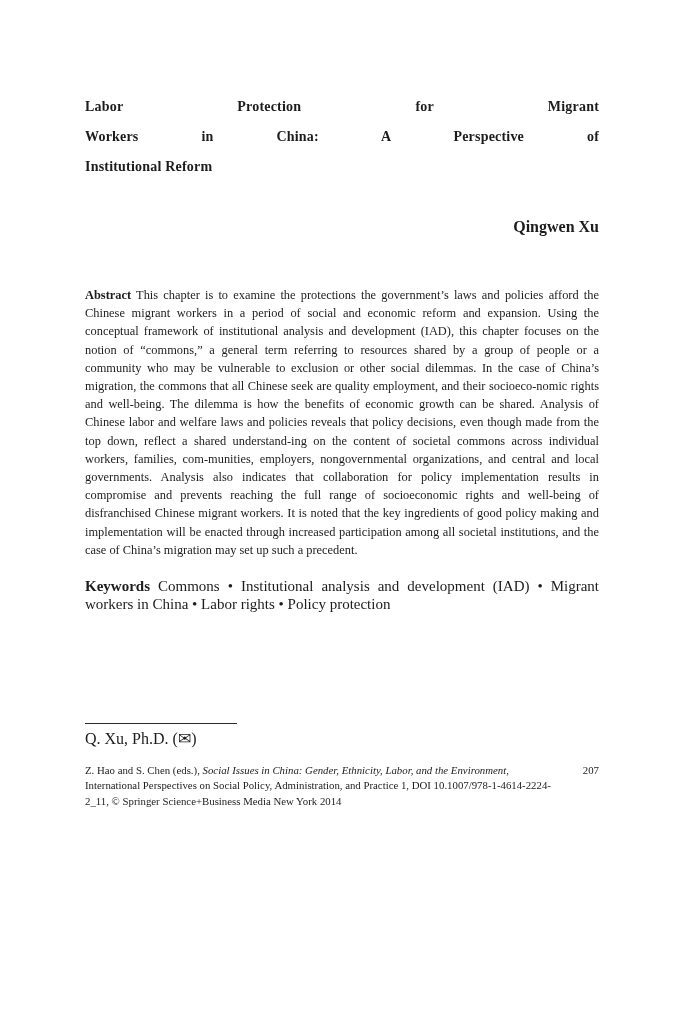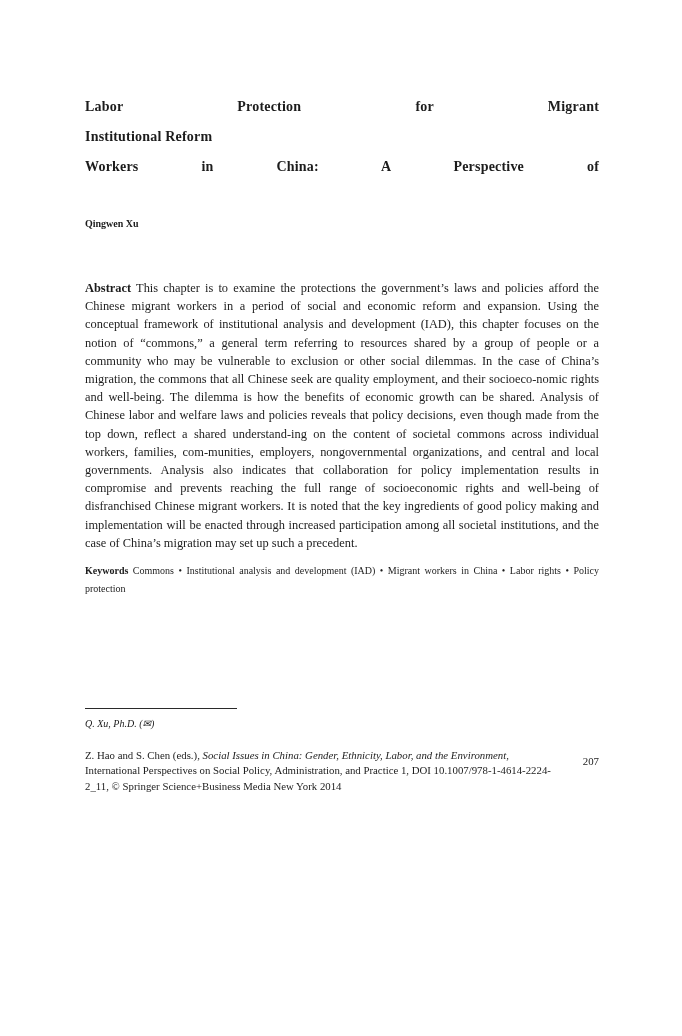--- a/index.html
+++ b/index.html
@@ -35,79 +35,79 @@
   }
   .title-line {
     text-align: justify;
     text-align-last: justify;
   }
   .title-line.last {
     text-align-last: left;
   }
   .author {
     margin-top: 36px;
-    font-size: 10px;
+    font-size: 16px;
     font-weight: bold;
+    text-align: right;
   }
   .abstract {
     margin-top: 50px;
     font-size: 12.4px;
     line-height: 18.2px;
     text-align: justify;
   }
   .bold-label {
     font-weight: bold;
   }
   .keywords {
-    margin-top: 10px;
-    font-size: 10px;
+    margin-top: 18px;
+    font-size: 15px;
     line-height: 18.2px;
     text-align: justify;
   }
   .footnote-rule {
     margin-top: 110px;
     width: 152px;
     height: 0;
     border-top: 1.4px solid #2a2a2a;
   }
   .footnote {
     margin-top: 7px;
-    font-size: 10px;
+    font-size: 16px;
     line-height: 15.5px;
-    font-style: italic;
   }
   .footer {
     position: relative;
     margin-top: 16px;
     font-size: 10.8px;
     line-height: 15.5px;
   }
   .footer .citation {
     width: 468px;
     text-align: left;
   }
   .footer .pagenum {
     position: absolute;
     right: 0;
-    top: 6px;
+    top: 0;
   }
   .italic {
     font-style: italic;
   }
 </style>
 </head>
 <body>
 
 <div class="page">
   <div class="content">
 
     <div class="title">
       <div class="title-line">Labor Protection for Migrant</div>
+      <div class="title-line">Workers in China: A Perspective of</div>
       <div class="title-line last">Institutional Reform</div>
-      <div class="title-line">Workers in China: A Perspective of</div>
     </div>
 
     <div class="author">Qingwen Xu</div>
 
     <p class="abstract"><span class="bold-label">Abstract</span> <span>This chapter is to examine the protections the government’s laws and policies afford the Chinese migrant workers in a period of social and economic reform and expansion. Using the conceptual framework of institutional analysis and development (IAD), this chapter focuses on the notion of “commons,” a general term referring to resources shared by a group of people or a community who may be vulnerable to exclusion or other social dilemmas. In the case of China’s migration, the commons that all Chinese seek are quality employment, and their socioeco-nomic rights and well-being. The dilemma is how the benefits of economic growth can be shared. Analysis of Chinese labor and welfare laws and policies reveals that policy decisions, even though made from the top down, reflect a shared understand-ing on the content of societal commons across individual workers, families, com-munities, employers, nongovernmental organizations, and central and local governments. Analysis also indicates that collaboration for policy implementation results in compromise and prevents reaching the full range of socioeconomic rights and well-being of disfranchised Chinese migrant workers. It is noted that the key ingredients of good policy making and implementation will be enacted through increased participation among all societal institutions, and the case of China’s migration may set up such a precedent.</span></p>
 
     <p class="keywords"><span class="bold-label">Keywords</span> <span>Commons • Institutional analysis and development (IAD) • Migrant workers in China • Labor rights • Policy protection</span></p>
 
     <div class="footnote-rule"></div>
 

